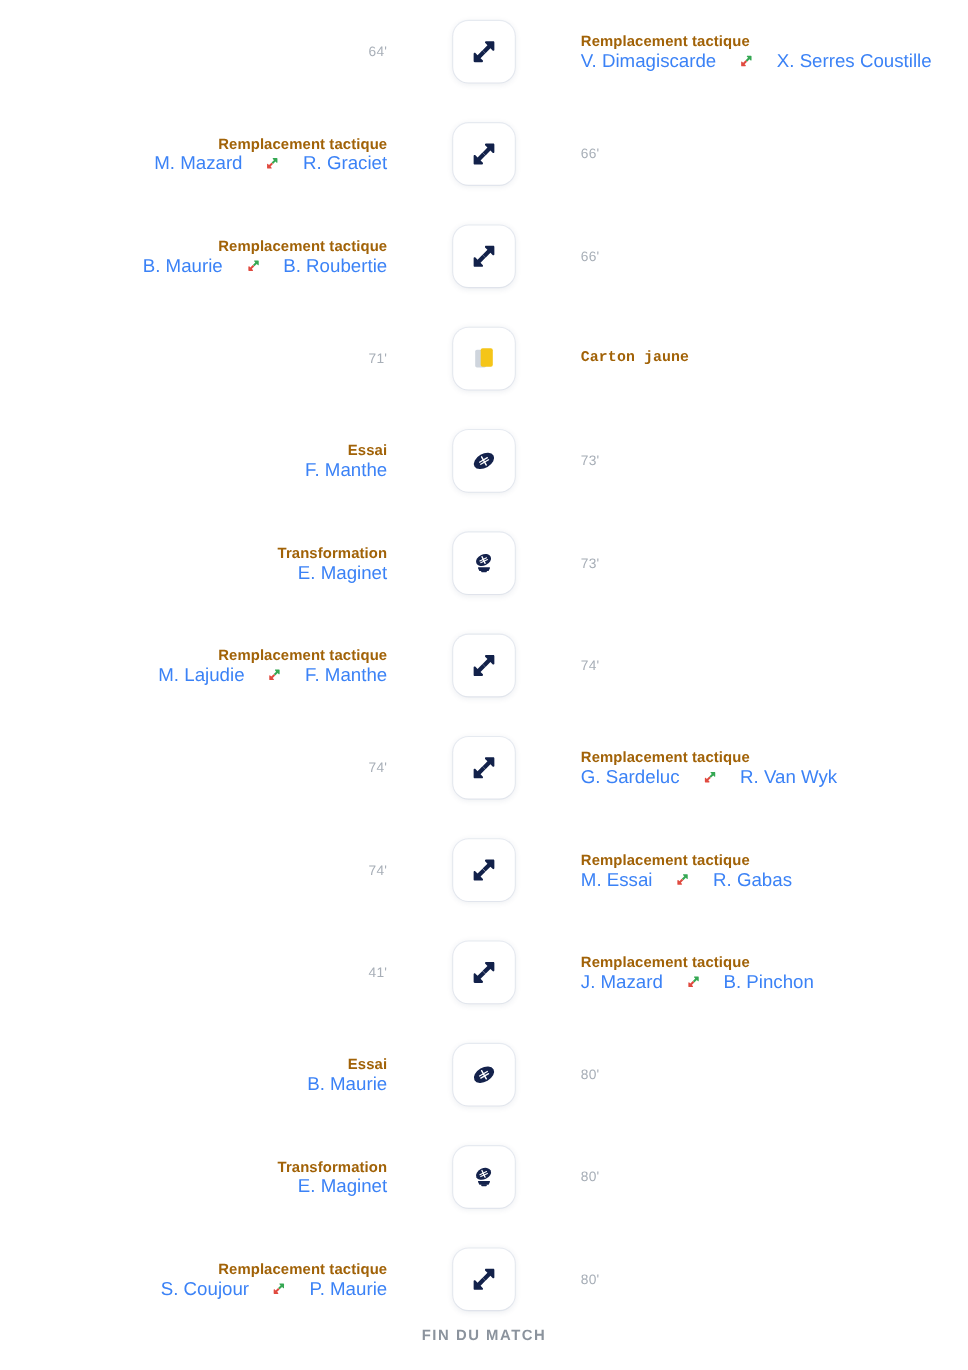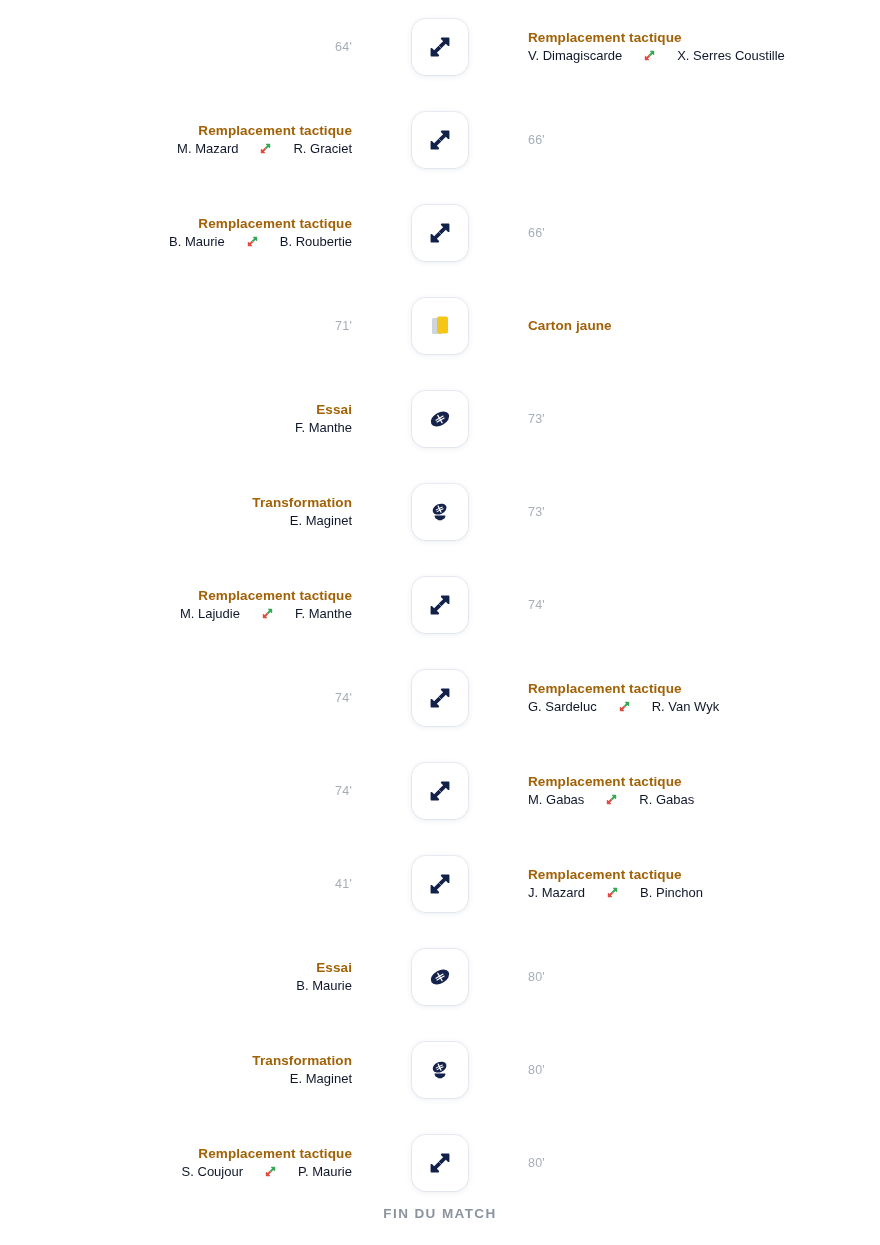--- a/index.html
+++ b/index.html
@@ -47,23 +47,23 @@
   .event-title {
     font-size: 13.5px;
     font-weight: bold;
     color: #a16207;
     letter-spacing: 0.1px;
     line-height: 17px;
     white-space: nowrap;
   }
 
   .event-detail {
-    font-size: 13px;
+    font-size: 17px;
     font-weight: normal;
-    color: #0f172a;
+    color: #3b82f6;
     line-height: 19px;
     white-space: nowrap;
     display: flex;
     align-items: center;
     gap: 19px;
   }
 
   .event-side.left .event-detail  { justify-content: flex-end; }
   .event-side.right .event-detail { justify-content: flex-start; }
 
@@ -220,21 +220,21 @@
         </div>
         <div class="icon-cell">
           <div class="icon-badge">
             <svg width="24" height="26" viewBox="0 0 24 26" aria-hidden="true">
               <rect class="card-shadow" x="4" y="5" width="10" height="16" rx="1.6"></rect>
               <rect class="card-yellow" x="9" y="3.5" width="11" height="17" rx="1.8"></rect>
             </svg>
           </div>
         </div>
         <div class="event-side right">
-          <div style="display: flex; flex-direction: column; align-items: flex-start;">
+          <div style="display: flex; flex-direction: column; align-items: flex-start; font-family: Liberation Mono, monospace;">
             <div class="event-title">Carton jaune</div>
           </div>
         </div>
       </div>
       <div class="event-row">
         <div class="event-side left">
           <div style="display: flex; flex-direction: column; align-items: flex-end;">
             <div class="event-title">Essai</div>
             <div class="event-detail">F. Manthe</div>
           </div>
@@ -345,21 +345,21 @@
             <svg class="swap-arrows" width="26" height="26" viewBox="0 0 24 24" aria-hidden="true">
               <path d="M13.6 3.2h6.2c.5 0 .9.4.9.9v6.2c0 .8-1 1.2-1.5.6l-1.8-1.8-4.1 4.1-2.5-2.5 4.1-4.1-1.8-1.8c-.6-.6-.2-1.6.5-1.6z"></path>
               <path d="M10.4 20.8H4.2c-.5 0-.9-.4-.9-.9v-6.2c0-.8 1-1.2 1.5-.6l1.8 1.8 4.1-4.1 2.5 2.5-4.1 4.1 1.8 1.8c.6.6.2 1.6-.5 1.6z"></path>
             </svg>
           </div>
         </div>
         <div class="event-side right">
           <div style="display: flex; flex-direction: column; align-items: flex-start;">
             <div class="event-title">Remplacement tactique</div>
             <div class="event-detail">
-              <span>M. Gabas</span>
+              <span>M. Essai</span>
               <span class="swap-glyph">
                 <svg width="13" height="13" viewBox="0 0 24 24" aria-hidden="true">
                   <path d="M13.6 3.2h6.2c.5 0 .9.4.9.9v6.2c0 .8-1 1.2-1.5.6l-1.8-1.8-4.1 4.1-2.5-2.5 4.1-4.1-1.8-1.8c-.6-.6-.2-1.6.5-1.6z" fill="#35a853"></path>
                   <path d="M10.4 20.8H4.2c-.5 0-.9-.4-.9-.9v-6.2c0-.8 1-1.2 1.5-.6l1.8 1.8 4.1-4.1 2.5 2.5-4.1 4.1 1.8 1.8c.6.6.2 1.6-.5 1.6z" fill="#e04a3f"></path>
                 </svg>
               </span>
               <span>R. Gabas</span>
             </div>
           </div>
         </div>

